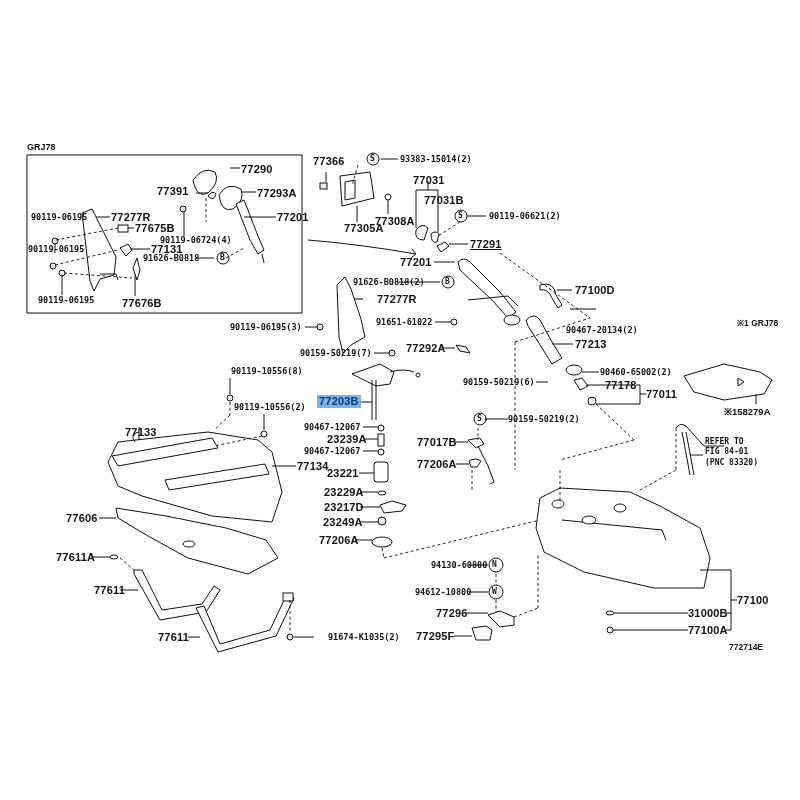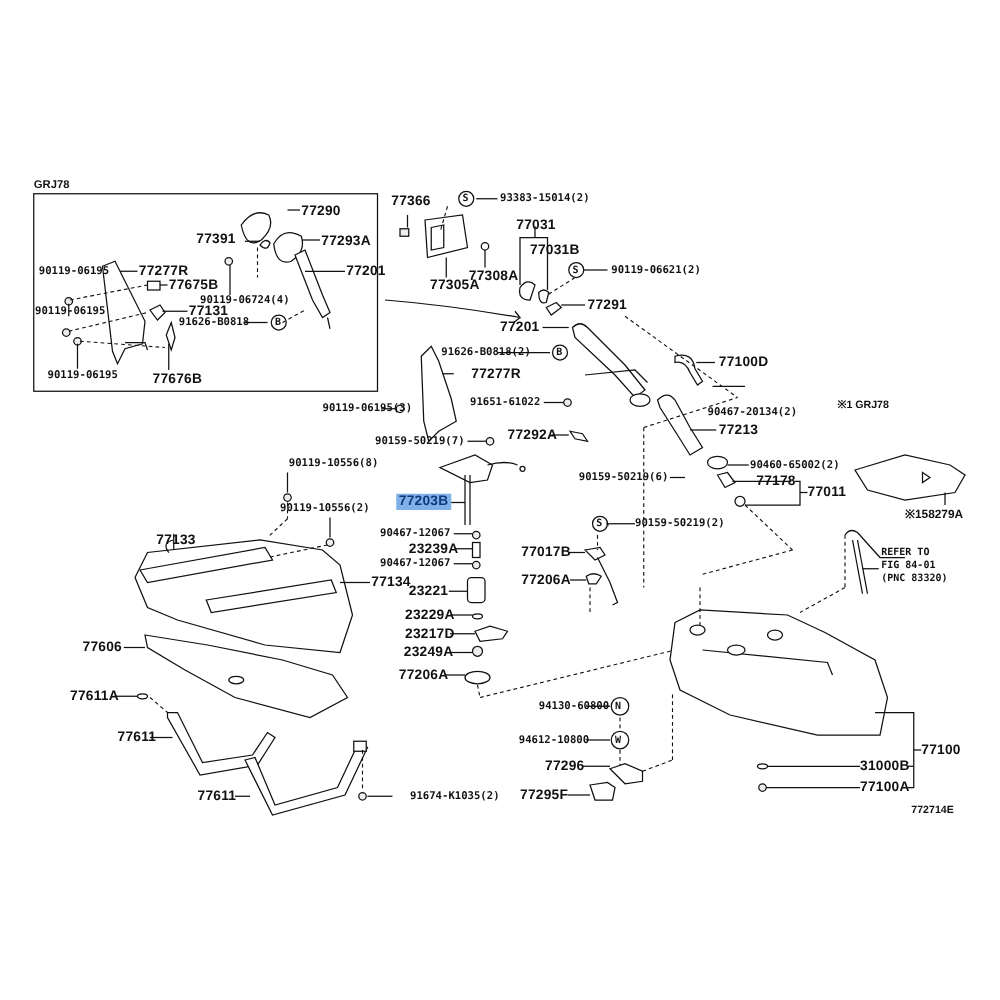--- a/index.html
+++ b/index.html
@@ -296,40 +296,40 @@
 
 <div class="lbl big" style="left:313px;top:156px;">77366</div>
 <div class="lbl sm" style="left:370px;top:155px;font-size:8px;">S</div>
 <div class="lbl sm" style="left:400px;top:155px;">93383-15014(2)</div>
 <div class="lbl big" style="left:413px;top:175px;">77031</div>
 <div class="lbl big" style="left:424px;top:195px;">77031B</div>
 <div class="lbl big" style="left:375px;top:216px;">77308A</div>
 <div class="lbl sm" style="left:458px;top:212px;font-size:8px;">S</div>
 <div class="lbl sm" style="left:489px;top:212px;">90119-06621(2)</div>
 <div class="lbl big" style="left:344px;top:223px;">77305A</div>
-<div class="lbl big" style="left:470px;top:239px;">77291</div>
+<div class="lbl big" style="left:470px;top:239px;text-decoration:underline;">77291</div>
 <div class="lbl big" style="left:400px;top:257px;">77201</div>
 <div class="lbl sm" style="left:353px;top:278px;">91626-B0818(2)</div>
 <div class="lbl sm" style="left:445px;top:278px;font-size:8px;">B</div>
 <div class="lbl big" style="left:575px;top:285px;">77100D</div>
 <div class="lbl big" style="left:377px;top:294px;">77277R</div>
 <div class="lbl sm" style="left:566px;top:305px;margin-top:21px;">90467-20134(2)</div>
 <div class="lbl sm" style="left:376px;top:318px;">91651-61022</div>
-<div class="lbl sm" style="left:230px;top:323px;margin-left:28px;">90119-06195(3)</div>
-<div class="lbl plain" style="left:670px;top:319px;font-size:8.5px;">※1 GRJ78</div>
+<div class="lbl sm" style="left:230px;top:323px;">90119-06195(3)</div>
+<div class="lbl plain" style="left:737px;top:319px;font-size:8.5px;">※1 GRJ78</div>
 <div class="lbl big" style="left:575px;top:339px;">77213</div>
 <div class="lbl big" style="left:406px;top:343px;text-align:right;">77292A</div>
 <div class="lbl sm" style="left:300px;top:349px;">90159-50219(7)</div>
 <div class="lbl sm" style="left:600px;top:368px;">90460-65002(2)</div>
 <div class="lbl sm" style="left:231px;top:367px;">90119-10556(8)</div>
 <div class="lbl sm" style="left:463px;top:378px;">90159-50219(6)</div>
 <div class="lbl big" style="left:605px;top:380px;">77178</div>
 <div class="lbl big" style="left:646px;top:389px;">77011</div>
 <div class="lbl big hl" style="left: 317px; top: 395px; background: rgb(127, 176, 232);">77203B</div>
-<div class="lbl sm" style="left:224px;top:403px;">90119-10556(2)</div>
+<div class="lbl sm" style="left:234px;top:403px;">90119-10556(2)</div>
 <div class="lbl plain" style="left:724px;top:407px;font-size:9.5px;font-weight:bold;">※158279A</div>
 <div class="lbl sm" style="left:477px;top:415px;font-size:8px;">S</div>
 <div class="lbl sm" style="left:508px;top:415px;">90159-50219(2)</div>
 <div class="lbl big" style="left:125px;top:427px;">77133</div>
 <div class="lbl sm" style="left:304px;top:423px;">90467-12067</div>
 <div class="lbl big" style="left:327px;top:434px;">23239A</div>
 <div class="lbl note" style="left:705px;top:437px;font-weight:bold;">REFER TO</div>
 <div class="lbl big" style="left:417px;top:437px;">77017B</div>
 <div class="lbl sm" style="left:304px;top:447px;">90467-12067</div>
 <div class="lbl note" style="left:705px;top:447px;font-weight:bold;">FIG 84-01</div>

